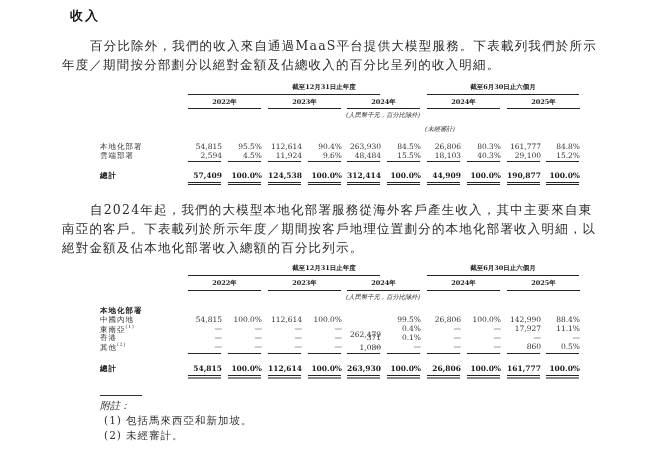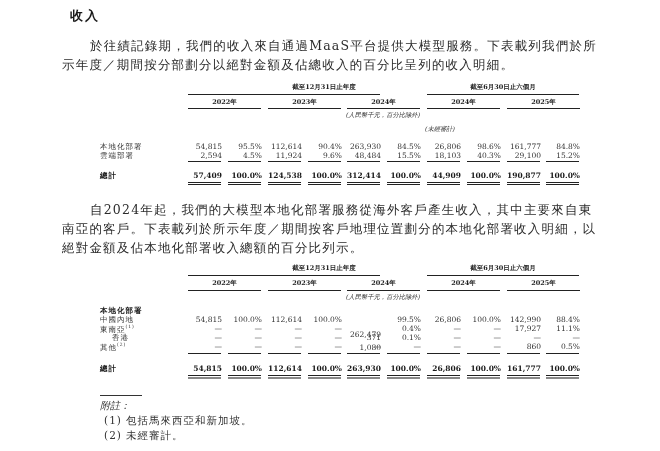--- a/index.html
+++ b/index.html
@@ -23,21 +23,21 @@
   .note-rule { left: 120px; top: 395px; width: 42px; height: 1px; background: #333; }
   .note-head { left: 100px; top: 397px; font-size: 10px; font-style: italic; color: #333; }
   .note { left: 100px; font-size: 10.5px; color: #333; letter-spacing: 1px; white-space: nowrap; text-align: center; }
   .note .num { display: inline-block; width: 26px; }
 </style>
 </head>
 <body>
 
 <div class="abs title">收入</div>
 
-<div class="abs para" style="top:36px;"><span class="indent"></span><span>於往績記錄期，我們的收入來自通過MaaS平台提供大模型服務。下表載列我們於所示年度／期間按分部劃分以絕對金額及佔總收入的百分比呈列的收入明細。</span></div>
+<div class="abs para" style="top:36px;"><span class="indent"></span><span>百分比除外，我們的收入來自通過MaaS平台提供大模型服務。下表載列我們於所示年度／期間按分部劃分以絕對金額及佔總收入的百分比呈列的收入明細。</span></div>
 
 <div>
   <div class="abs hdr-group" style="left:268px; top:83px; width:112px;">截至12月31日止年度</div>
   <div class="abs hdr-group" style="left:427px; top:83px; width:152px;">截至6月30日止六個月</div>
   <div class="rule" style="left:188px; top:94px; width:192px; height:1px;"></div>
   <div class="rule" style="left:427px; top:94px; width:152px; height:1px;"></div>
 
   <div class="abs year" style="left:188px; top:98px; width:73px;">2022年</div>
   <div class="abs year" style="left:268px; top:98px; width:73px;">2023年</div>
   <div class="abs year" style="left:347px; top:98px; width:73px;">2024年</div>
@@ -53,21 +53,21 @@
   <div class="abs unit" style="left:420px; top:125px; width:40px;">(未經審計)</div>
 
   <div class="abs rowlabel" style="left:100px; top:142px;">本地化部署</div>
   <div class="abs cell" style="left:188px; top:142px;">54,815</div>
   <div class="abs cell" style="left:228px; top:142px;">95.5%</div>
   <div class="abs cell" style="left:268px; top:142px;">112,614</div>
   <div class="abs cell" style="left:308px; top:142px;">90.4%</div>
   <div class="abs cell" style="left:347px; top:142px;">263,930</div>
   <div class="abs cell" style="left:387px; top:142px;">84.5%</div>
   <div class="abs cell" style="left:427px; top:142px;">26,806</div>
-  <div class="abs cell" style="left:467px; top:142px;">98.6%</div>
+  <div class="abs cell" style="left:467px; top:142px;">80.3%</div>
   <div class="abs cell" style="left:507px; top:142px;">161,777</div>
   <div class="abs cell" style="left:546px; top:142px;">84.8%</div>
 
   <div class="abs rowlabel" style="left:100px; top:151px;">雲端部署</div>
   <div class="abs cell" style="left:188px; top:151px;">2,594</div>
   <div class="abs cell" style="left:228px; top:151px;">4.5%</div>
   <div class="abs cell" style="left:268px; top:151px;">11,924</div>
   <div class="abs cell" style="left:308px; top:151px;">9.6%</div>
   <div class="abs cell" style="left:347px; top:151px;">48,484</div>
   <div class="abs cell" style="left:387px; top:151px;">15.5%</div>
@@ -151,21 +151,21 @@
   <div class="abs cell" style="left:228px; top:324px;">—</div>
   <div class="abs cell" style="left:268px; top:324px;">—</div>
   <div class="abs cell" style="left:308px; top:324px;">—</div>
   <div class="abs cell" style="left:347px; top:343px;">1,080</div>
   <div class="abs cell" style="left:387px; top:324px;">0.4%</div>
   <div class="abs cell" style="left:427px; top:324px;">—</div>
   <div class="abs cell" style="left:467px; top:324px;">—</div>
   <div class="abs cell" style="left:507px; top:324px;">17,927</div>
   <div class="abs cell" style="left:546px; top:324px;">11.1%</div>
 
-  <div class="abs rowlabel" style="left:112px; top:333px;">香港</div>
+  <div class="abs rowlabel" style="left:100px; top:333px;">香港</div>
   <div class="abs cell" style="left:188px; top:333px;">—</div>
   <div class="abs cell" style="left:228px; top:333px;">—</div>
   <div class="abs cell" style="left:268px; top:333px;">—</div>
   <div class="abs cell" style="left:308px; top:333px;">—</div>
   <div class="abs cell" style="left:347px; top:333px;">371</div>
   <div class="abs cell" style="left:387px; top:333px;">0.1%</div>
   <div class="abs cell" style="left:427px; top:333px;">—</div>
   <div class="abs cell" style="left:467px; top:333px;">—</div>
   <div class="abs cell" style="left:507px; top:333px;">—</div>
   <div class="abs cell" style="left:546px; top:333px;">—</div>

